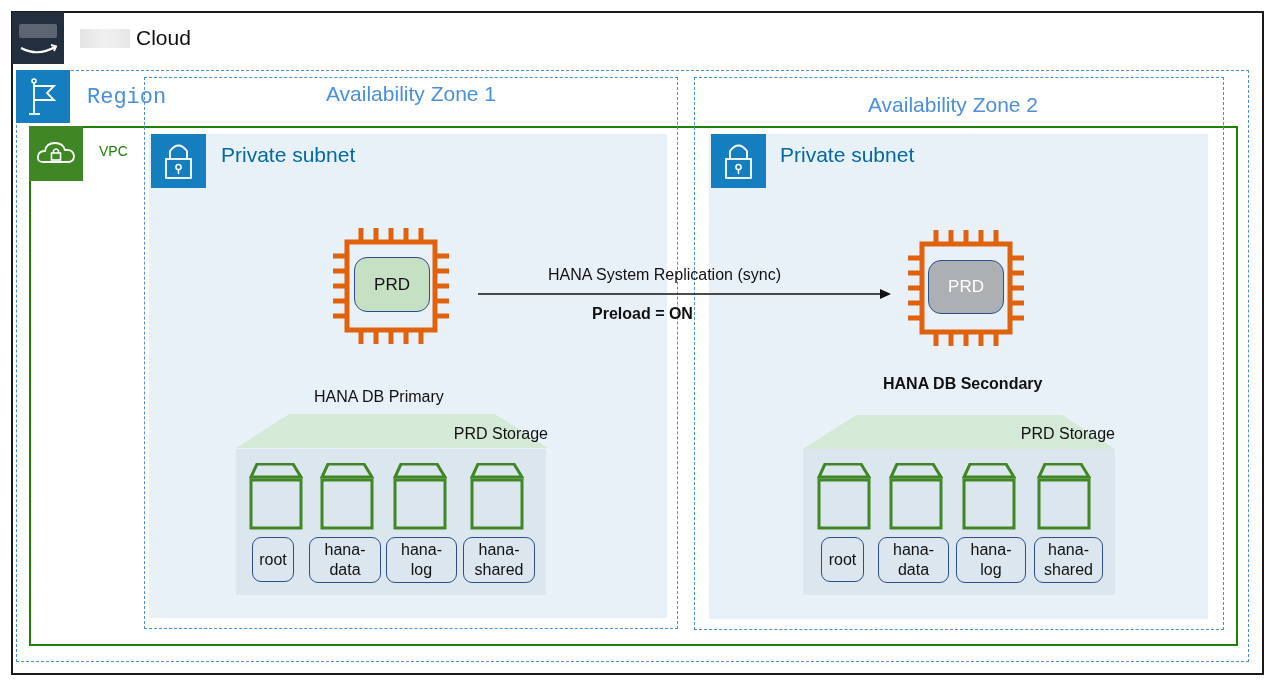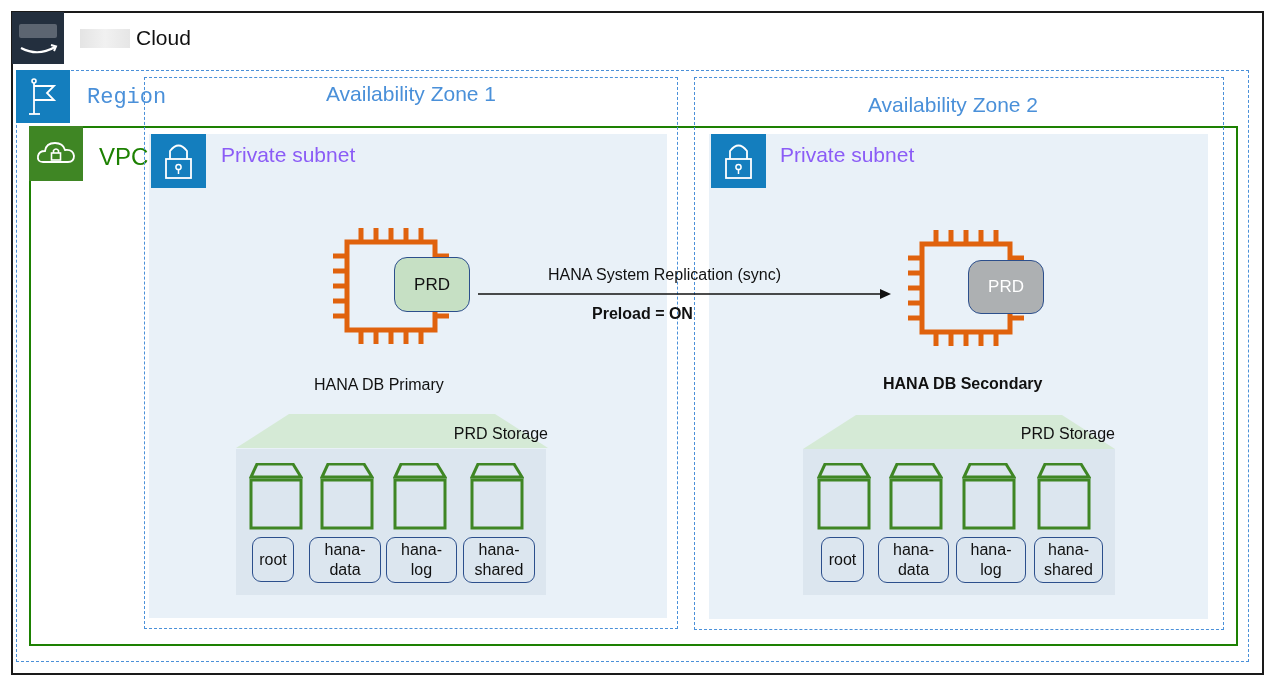--- a/index.html
+++ b/index.html
@@ -15,51 +15,51 @@
   #cloud-label { left:136px; top:26px; font-size:21px; color:#111; }
 
   
   #region { left:16px; top:70px; width:1233px; height:592px; border:1.5px dashed #4a90d9; }
   #region-icon { left:16px; top:70px; width:54px; height:53px; background:#147ebe; }
   #region-label { left:87px; top:85px; font-size:22px; color:#4a90d9;font-family:Liberation Mono, monospace; }
 
   
   #vpc { left:29px; top:126px; width:1209px; height:520px; border:2px solid #1d8102; }
   #vpc-icon { left:29px; top:126px; width:54px; height:55px; background:#3f8624; }
-  #vpc-label { left:99px; top:143px; font-size:24px; color:#1d8102; }
+  #vpc-label { left:99px; top:143px; font-size:14px; color:#1d8102; }
 
   
   .az { border:1.5px dashed #4a90d9; }
   #az1 { left:144px; top:77px; width:534px; height:552px; }
   #az2 { left:694px; top:77px; width:530px; height:553px; }
   .az-label { font-size:21px; color:#4a90d9; text-align:center; }
   #az1-label { left:144px; top:82px; width:534px; }
   #az2-label { left:694px; top:93px; width:518px; }
 
   
   .subnet { background:#e9f1f8; }
   #subnet1 { left:149px; top:134px; width:518px; height:484px; }
   #subnet2 { left:709px; top:134px; width:499px; height:485px; }
   .subnet-icon { width:55px; height:54px; background:#147ebe; }
   #subnet1-icon { left:151px; top:134px; }
   #subnet2-icon { left:711px; top:134px; }
-  .subnet-label { font-size:21px; color:#8b5cf6; }
+  .subnet-label { font-size:21px; color:#0369a1; }
   #subnet1-label { left:221px; top:143px; }
   #subnet2-label { left:780px; top:143px; }
 
   
   .chip { width:120px; height:120px; }
   #chip1 { left:331px; top:226px; }
   #chip2 { left:906px; top:228px; }
   .chip-core { border:1.5px solid #2c4f8c; border-radius:13px;
-               display:flex; align-items:center; justify-content:center; font-size:17px;margin-left:40px; }
+               display:flex; align-items:center; justify-content:center; font-size:17px; }
   #core1 { left:354px; top:257px; width:76px; height:55px; background:#c6e0c4; color:#111; }
   #core2 { left:928px; top:260px; width:76px; height:54px; background:#adb0b2; color:#fff; }
   .db-label { font-size:16px; color:#111; white-space:nowrap; }
-  #db1-label { left:314px; top:376px; }
+  #db1-label { left:314px; top:388px; }
   #db2-label { left:883px; top:375px;font-weight:bold; }
 
   
   #arrow { left:476px; top:284px; width:420px; height:20px; }
   #repl-label { left:548px; top:266px; font-size:16px; color:#111; white-space:nowrap; }
   #preload-label { left:592px; top:305px; font-size:16px; font-weight:bold; color:#111; white-space:nowrap; }
 
   
   .storage-roof { width:312px; height:34px; }
   #roof1 { left:236px; top:414px; }

